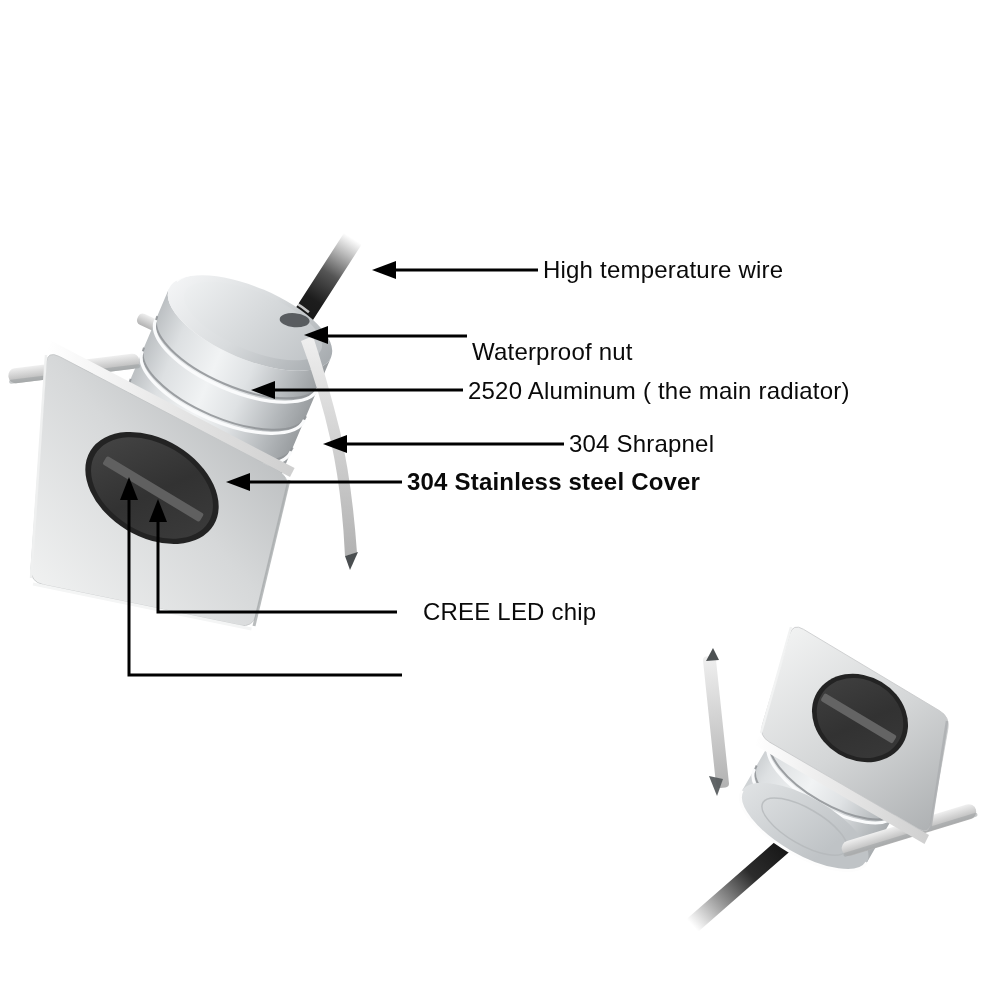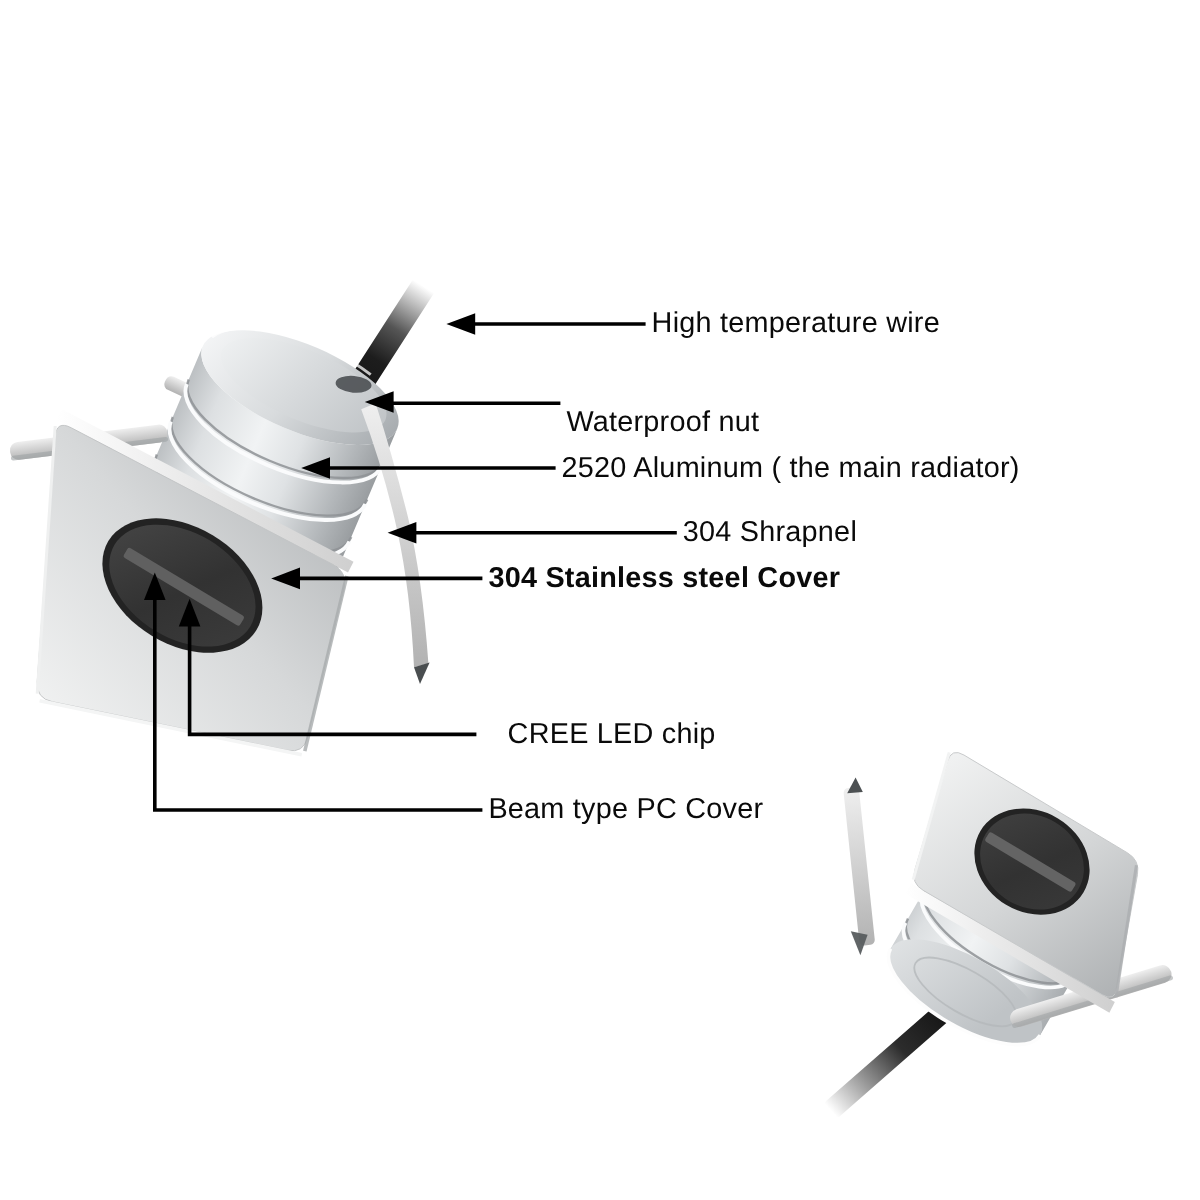--- a/index.html
+++ b/index.html
@@ -192,15 +192,14 @@
     <polygon points="129,477 120,500 138,500" fill="#000000" stroke="none"></polygon>
   </g>
 </svg>
 
   <div class="label" style="left:543px; top:270px;">High temperature wire</div>
   <div class="label" style="left:472px; top:352px;text-align:right;">Waterproof nut</div>
   <div class="label" style="left:468px; top:391px;">2520 Aluminum ( the main radiator)</div>
   <div class="label" style="left:569px; top:444px;">304 Shrapnel</div>
   <div class="label" style="left:407px; top:482px;font-weight:bold;">304 Stainless steel Cover</div>
   <div class="label" style="left:402px; top:612px;margin-left:21px;">CREE LED chip</div>
-  <div class="label" style="left:407px; top:675px;">Beam type PC Cover</div>
 
 </div>
 
 </body></html>

